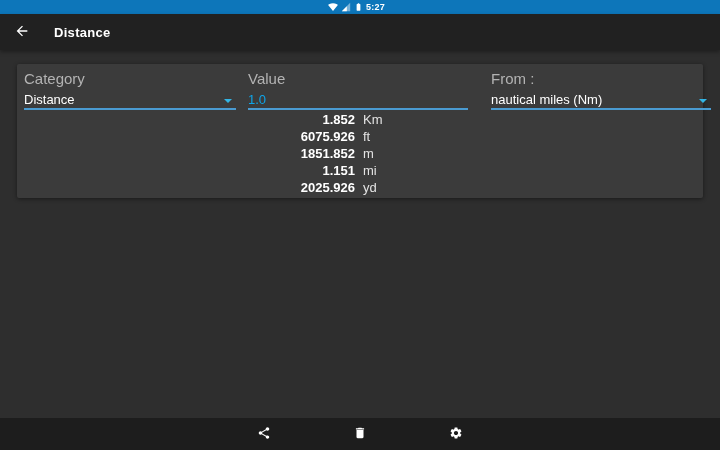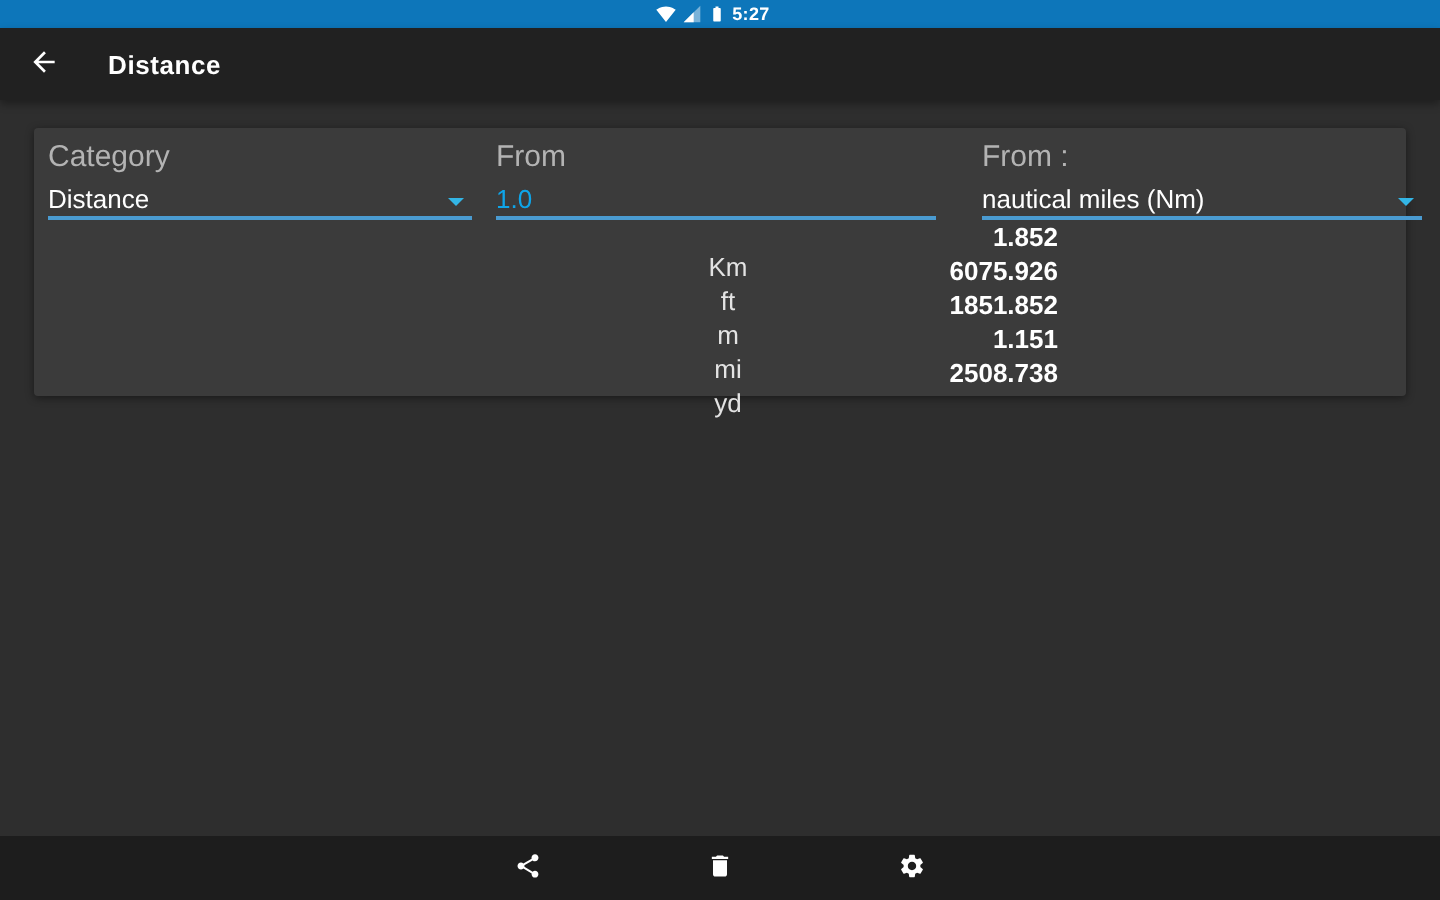--- a/index.html
+++ b/index.html
@@ -49,21 +49,21 @@
     position:absolute;right:4px;bottom:7px;width:0;height:0;
     border-left:4px solid transparent;border-right:4px solid transparent;
     border-top:4px solid var(--accent,#33b5e5);
   }
   .value-input{
     width:100%;height:20px;background:transparent;border:none;outline:none;
     font-family:"Liberation Sans",sans-serif;font-size:13px;color:#0ea5e9;padding:0;
   }
   
   .results{position:absolute;top:47px;left:0;width:686px;}
-  .result-row{display:flex;height:17px;align-items:center;flex-direction:column;}
+  .result-row{display:flex;height:17px;align-items:center;}
   .result-value{width:338px;text-align:right;font-size:13px;font-weight:bold;color:#fff;}
   .result-unit{margin-left:8px;font-size:13px;color:#e3e3e3;}
   
   .bottom-bar{
     position:absolute;left:0;bottom:0;width:720px;height:32px;background:#1d1d1d;
     display:flex;align-items:center;justify-content:center;
   }
   .bottom-actions{display:flex;gap:80px;}
   .action-btn{
     width:16px;height:16px;display:flex;align-items:center;justify-content:center;
@@ -111,21 +111,21 @@
     <div class="field field-category">
       <div class="field-label">Category</div>
       <div class="field-control">
         <span>Distance</span>
         <span class="spinner-arrow"></span>
         <span class="field-underline"></span>
       </div>
     </div>
 
     <div class="field field-value">
-      <div class="field-label">From</div>
+      <div class="field-label">Value</div>
       <div class="field-control">
         <input class="value-input" type="text" value="1.0" style="">
         <span class="field-underline"></span>
       </div>
     </div>
 
     <div class="field field-from">
       <div class="field-label">From :</div>
       <div class="field-control">
         <span>nautical miles (Nm)</span>
@@ -145,21 +145,21 @@
       </div>
       <div class="result-row">
         <span class="result-value">1851.852</span>
         <span class="result-unit">m</span>
       </div>
       <div class="result-row">
         <span class="result-value">1.151</span>
         <span class="result-unit">mi</span>
       </div>
       <div class="result-row">
-        <span class="result-value">2508.738</span>
+        <span class="result-value">2025.926</span>
         <span class="result-unit">yd</span>
       </div>
     </div>
 
   </div>
 
   <div class="bottom-bar">
     <div class="bottom-actions">
       <button class="action-btn">
         <span>

